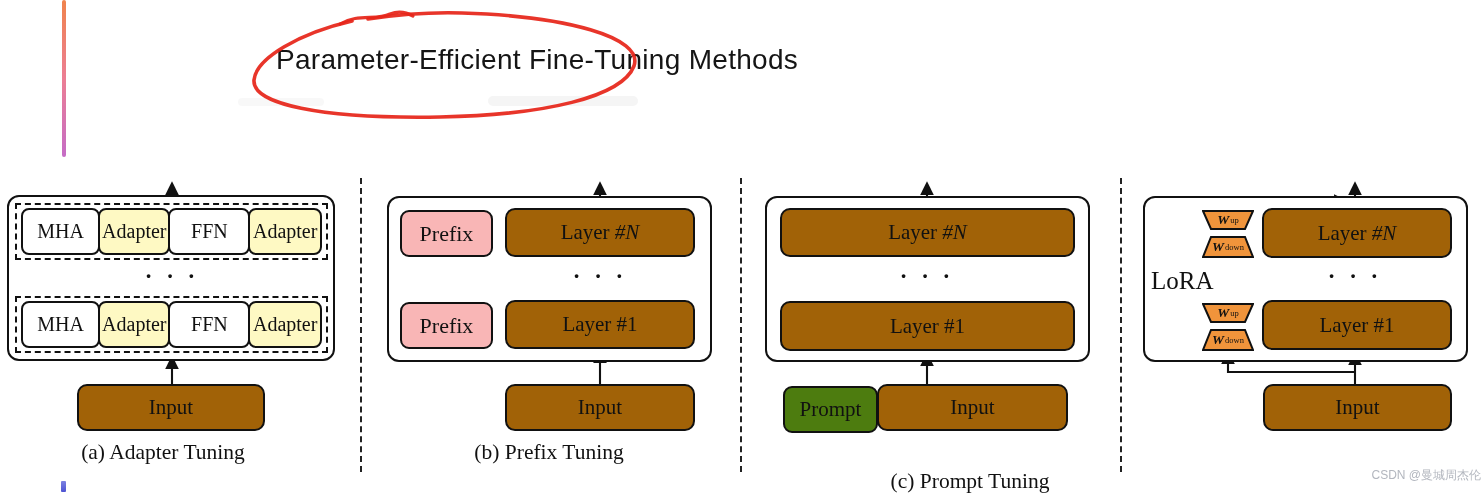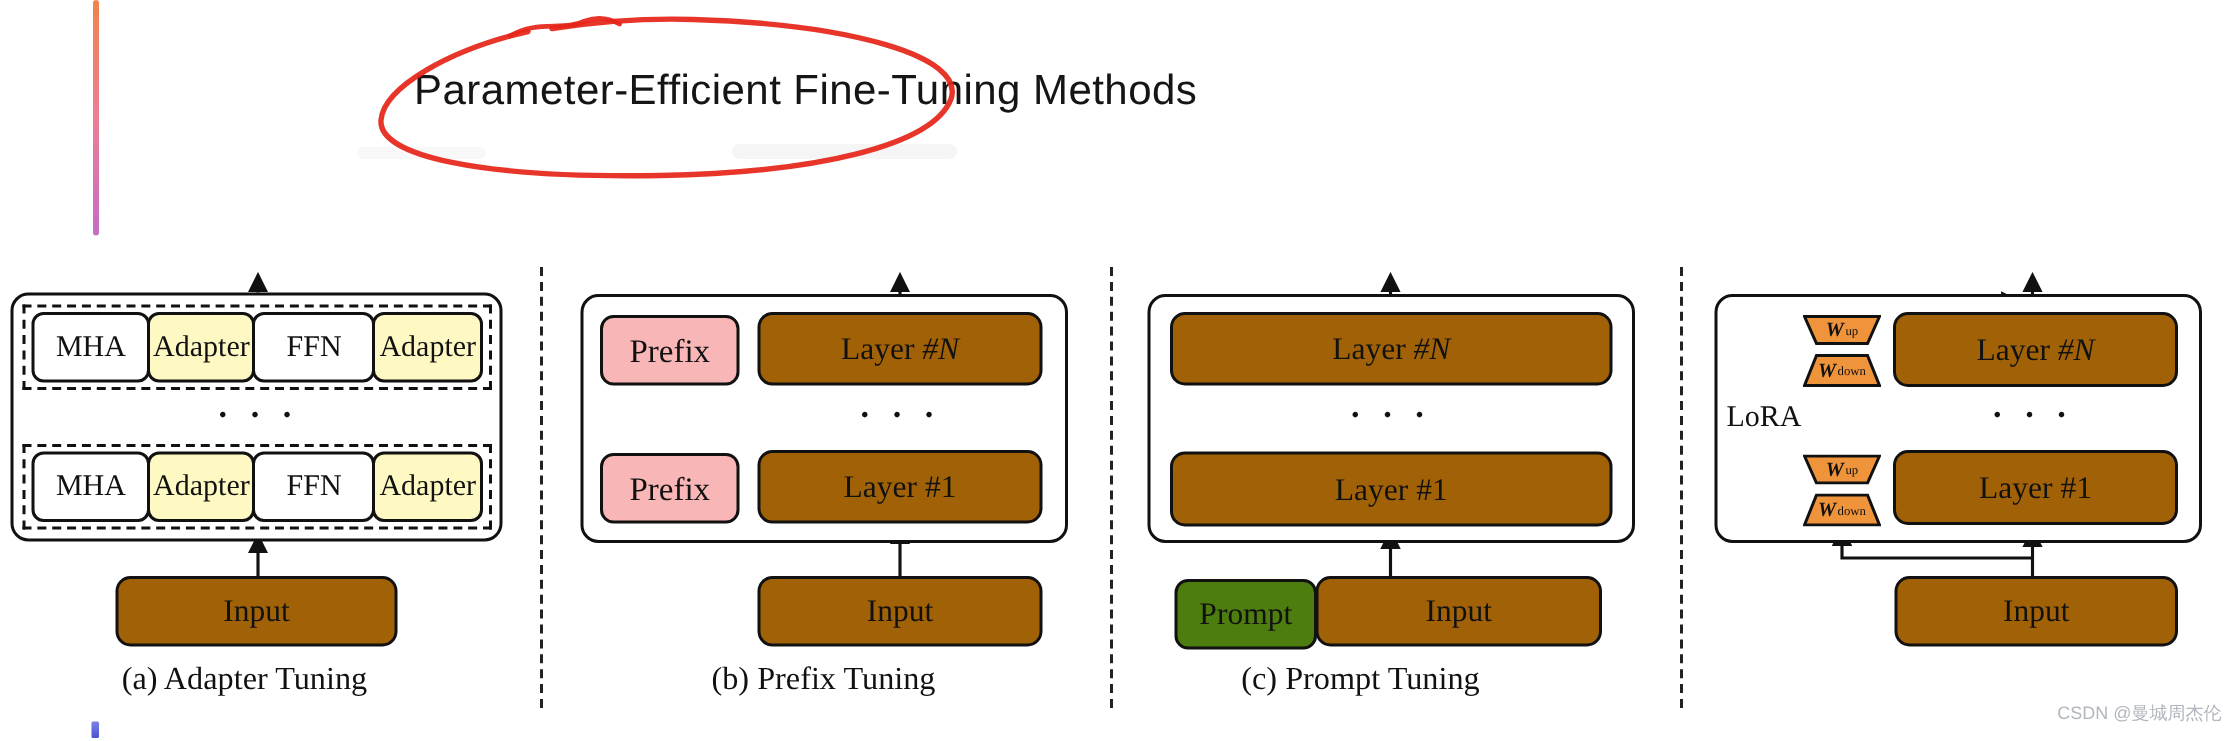--- a/index.html
+++ b/index.html
@@ -34,21 +34,21 @@
         display:flex;align-items:center;justify-content:center;font-size:20px;}
   .cell + .cell{margin-left:-2px;}
   .green{background:#fef9c3;}
   .pink{background:#f9b6b6;}
   .gold{background:#4d7c0f;}
 
   .caption{position:absolute;top:440px;width:260px;text-align:center;font-size:21.5px;color:#111;
            white-space:nowrap;}
   .dots{position:absolute;width:60px;text-align:center;font-size:23px;font-weight:bold;
         letter-spacing:4px;color:#111;line-height:10px;}
-  .lora-label{position:absolute;left:1151px;top:267px;font-size:20px;color:#111;}
+  .lora-label{position:absolute;left:1151px;top:267px;font-size:25px;color:#111;}
 
   
   .trap{position:absolute;width:52px;}
   .trap svg{display:block;}
   .trap .wlbl{position:absolute;left:0;top:0;width:100%;height:100%;
               display:flex;align-items:center;justify-content:center;
               font-size:13.5px;font-style:italic;font-weight:bold;color:#111;line-height:1;}
   .trap .wlbl sub{font-size:8.5px;font-style:normal;font-weight:normal;margin-left:1px;}
 
   svg.overlay{position:absolute;left:0;top:0;}
@@ -186,21 +186,21 @@
   <div class="box" style="left:780px;top:301px;width:295px;height:50px;">
       <span>Layer #1</span>
     </div>
 
   <div class="box" style="left:877px;top:384px;width:191px;height:47px;">
       <span>Input</span>
     </div>
   <div class="box gold" style="left:783px;top:386px;width:95px;height:47px;border-radius:9px;z-index:2;">
       <span>Prompt</span>
     </div>
-  <div class="caption" style="left:777px;">(c) Prompt Tuning</div>
+  <div class="caption" style="left:840px;margin-top:29px;">(c) Prompt Tuning</div>
 
   <div class="box outer" style="left:1143px;top:196px;width:325px;height:166px;"></div>
 
   <div class="lora-label">LoRA</div>
 
   <div class="trap" style="left:1202px;top:210px;height:20px;">
     <svg width="52" height="20">
         <polygon points="1,1 51,1 43,19 9,19" fill="#f0943b" stroke="#111" stroke-width="2"></polygon>
       </svg>
     <span class="wlbl">

